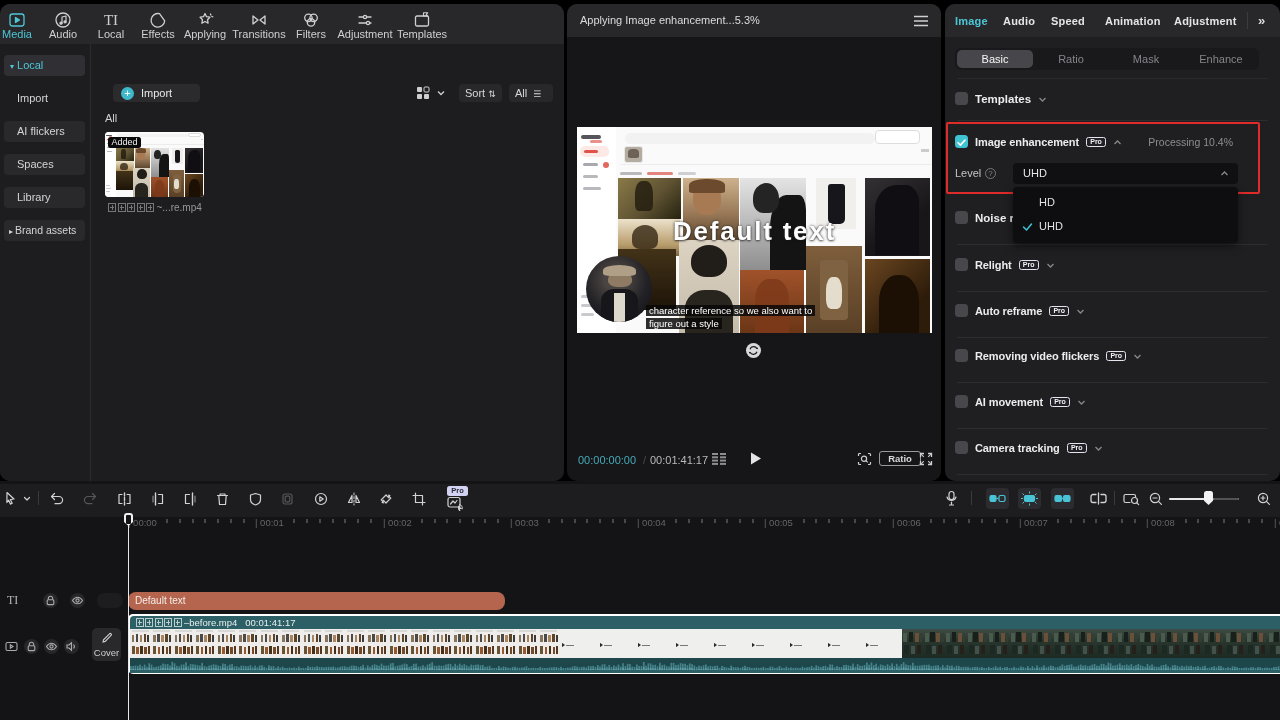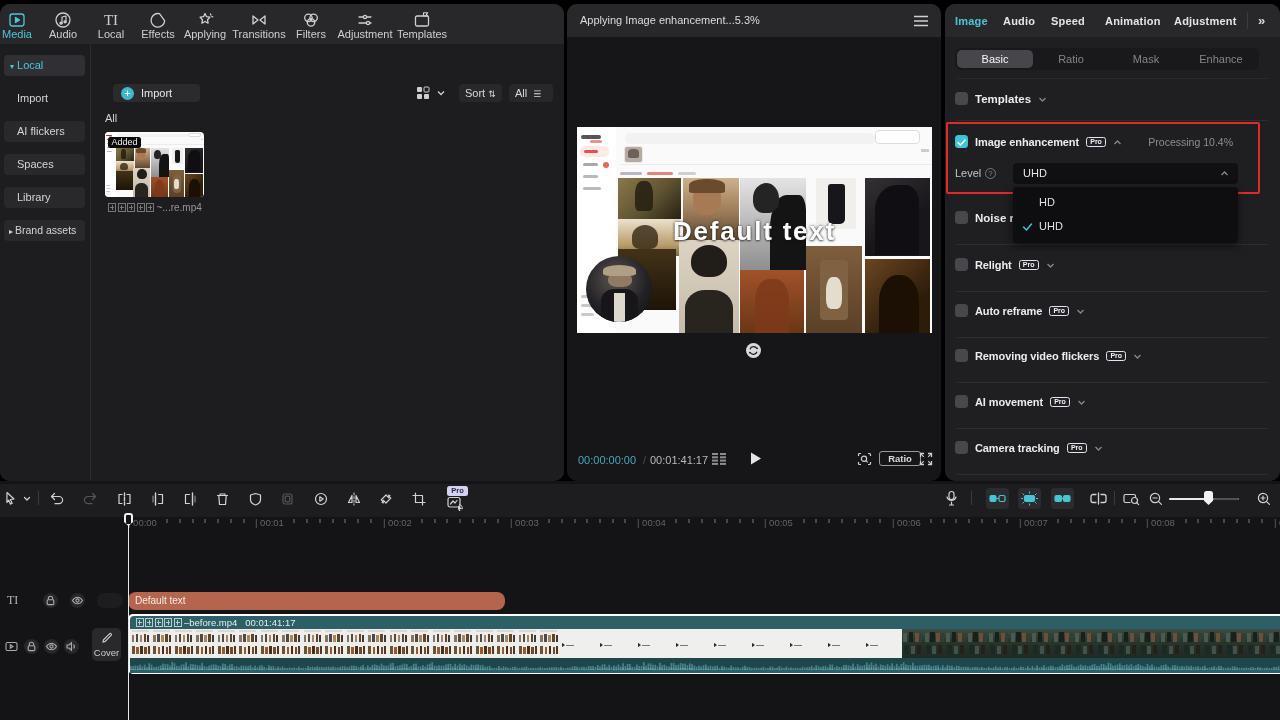--- a/index.html
+++ b/index.html
@@ -161,20 +161,21 @@
       <div class="abs" style="left:116px;top:56px;width:28px;height:32px;background:#a87a54;border-radius:45%;"></div>
       <div class="abs" style="left:112px;top:52px;width:36px;height:14px;background:#6b4a2e;border-radius:45% 45% 10% 10%;"></div>
       <div class="abs" style="left:178px;top:152px;width:34px;height:54px;background:#7e3a1a;border-radius:40% 40% 0 0;opacity:.85;"></div>
       <div class="abs" style="left:0px;top:89px;width:355px;text-align:center;font-size:26px;font-weight:bold;color:#fff;text-shadow:0 0 3px rgba(40,40,40,.85),0 1px 2px rgba(0,0,0,.5);letter-spacing:1.8px;">Default text</div>
       <div class="abs" style="left:9px;top:129px;width:66px;height:66px;border-radius:50%;overflow:hidden;background:radial-gradient(circle at 45% 35%,#4a4442 0 20%,#232226 55%,#0c0c10 100%);">
         <div class="abs" style="left:22px;top:16px;width:24px;height:15px;background:#8f7a64;border-radius:45% 45% 38% 38%;"></div>
         <div class="abs" style="left:17px;top:9px;width:33px;height:11px;background:#af9f86;border-radius:50% 50% 22% 22%;"></div>
         <div class="abs" style="left:15px;top:33px;width:37px;height:33px;background:#17171b;border-radius:35% 35% 0 0;"></div>
         <div class="abs" style="left:28px;top:37px;width:11px;height:29px;background:#ddd8cc;"></div>
       </div>
+      <div class="abs" style="left:69px;top:178px;width:260px;font-size:9.5px;line-height:12.5px;color:#fff;"><span style="background:rgba(8,8,8,.85);padding:0 3px;">character reference so we also want to</span><br><span style="background:rgba(8,8,8,.85);padding:0 3px;">figure out a style</span></div>
     </div>
     <div class="abs" style="left:179px;top:339px;width:15px;height:15px;border-radius:50%;background:#d9d9db;"><svg width="15" height="15" viewBox="0 0 15 15">
         <g style="stroke:#1a1a1a;fill:none;stroke-width:1.2">
           <path d="M4 6.2 a3.8 3.8 0 0 1 7 -0.5 M11 8.8 a3.8 3.8 0 0 1 -7 .5"></path>
         </g>
         <path d="M10.2 5.8 l1.3 -1.6 .7 2 Z M4.8 9.2 l-1.3 1.6 -.7 -2 Z" style="fill:#1a1a1a"></path>
       </svg></div>
     <div class="abs" style="left:11px;top:450px;font-size:11px;color:#46aab9;">00:00:00:00</div>
     <div class="abs" style="left:73px;top:450px;font-size:11px;color:#4a4a4e;">&nbsp;/</div>
     <div class="abs" style="left:83px;top:450px;font-size:11px;color:#b9b9bd;">00:01:41:17</div>

